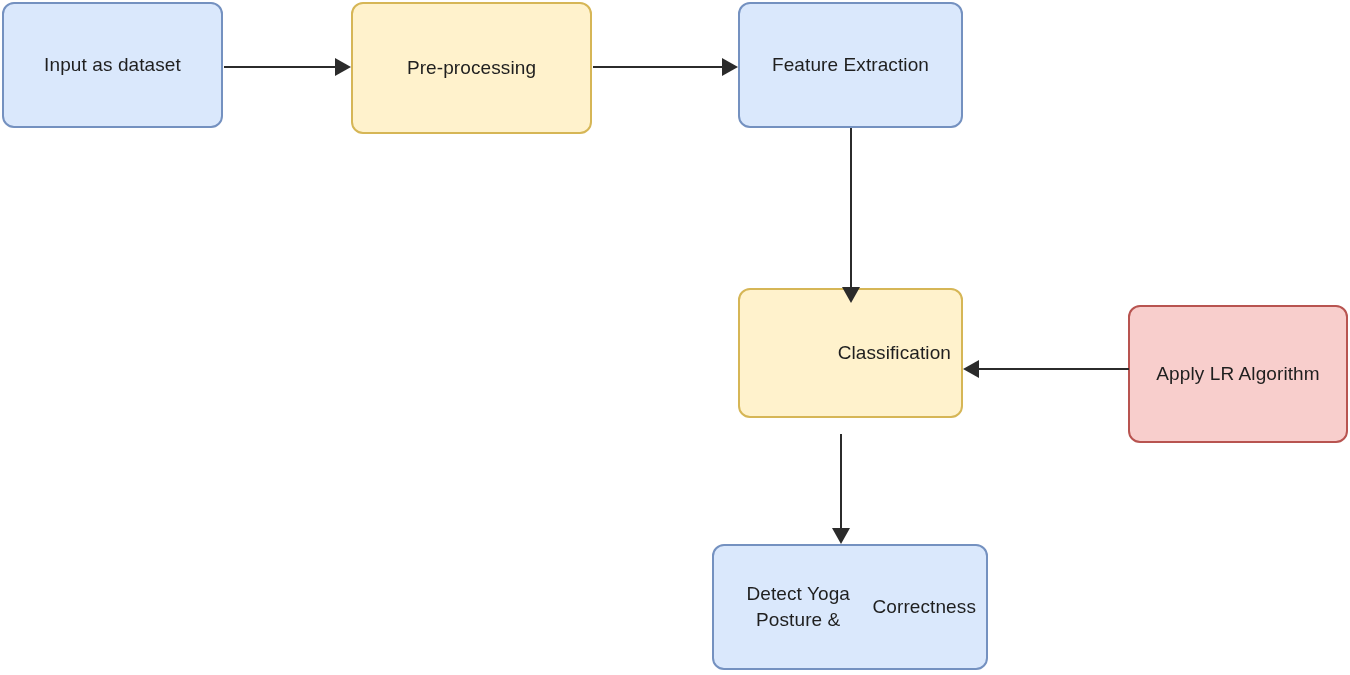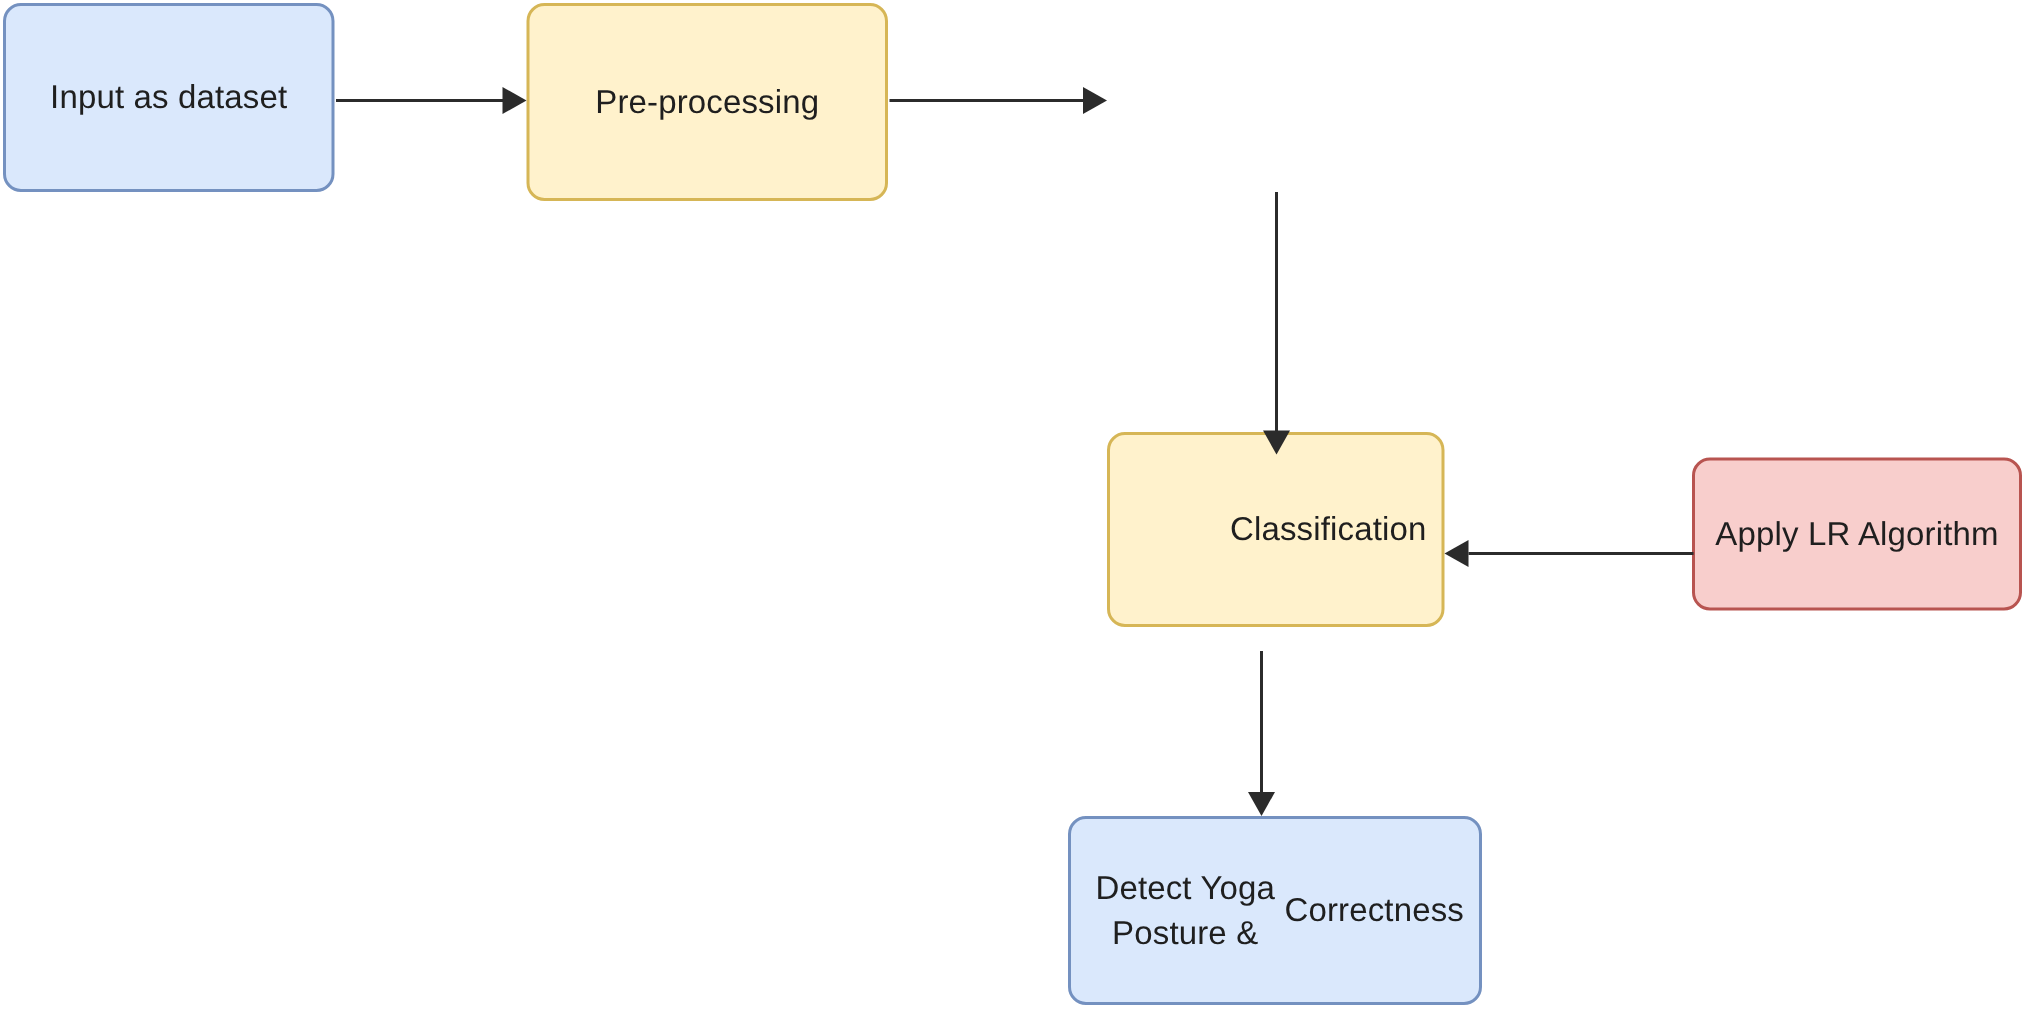--- a/index.html
+++ b/index.html
@@ -19,21 +19,21 @@
     position: absolute;
     box-sizing: border-box;
     border-radius: 12px;
     border-width: 2px;
     border-style: solid;
     display: flex;
     align-items: center;
     justify-content: center;
     text-align: center;
     color: #1f1f1f;
-    font-size: 22px;
+    font-size: 19px;
     line-height: 1.35;
     padding: 4px 10px;
     letter-spacing: 0.1px;
   }
   .node.blue   { background: #dae8fc; border-color: #7491c0; }
   .node.yellow { background: #fff2cc; border-color: #d6b656; }
   .node.pink   { background: #f8cecc; border-color: #b85450; }
 
   .node-label { display: block; }
 
@@ -72,26 +72,29 @@
 <div id="canvas">
 
   <div class="node blue" style="left:2px; top:2px; width:221px; height:126px;">
     <span class="node-label">Input as dataset</span>
   </div>
 
   <div class="node yellow" style="left:351px; top:2px; width:241px; height:132px;">
     <span class="node-label">Pre-processing</span>
   </div>
 
+  <div class="node blue" style="left:738px; top:2px; width:225px; height:126px;">
+    <span class="node-label">Feature Extraction</span>
+  </div>
 
   <div class="node yellow" style="left:738px; top:288px; width:225px; height:130px;justify-content:flex-end;">
     <span class="node-label">Classification</span>
   </div>
 
-  <div class="node pink" style="left:1128px; top:305px; width:220px; height:102px;">
+  <div class="node pink" style="left:1128px; top:305px; width:220px; height:138px;">
     <span class="node-label">Apply LR Algorithm</span>
   </div>
 
   <div class="node blue" style="left:712px; top:544px; width:276px; height:126px; flex-direction:row;">
     <span class="node-label">Detect Yoga Posture &amp;</span>
     <span class="node-label">Correctness</span>
   </div>
 
   <div class="edge h" style="left:224px; top:66px; width:112px;"></div>
   <div class="arrowhead right" style="left:335px; top:58px;"></div>

